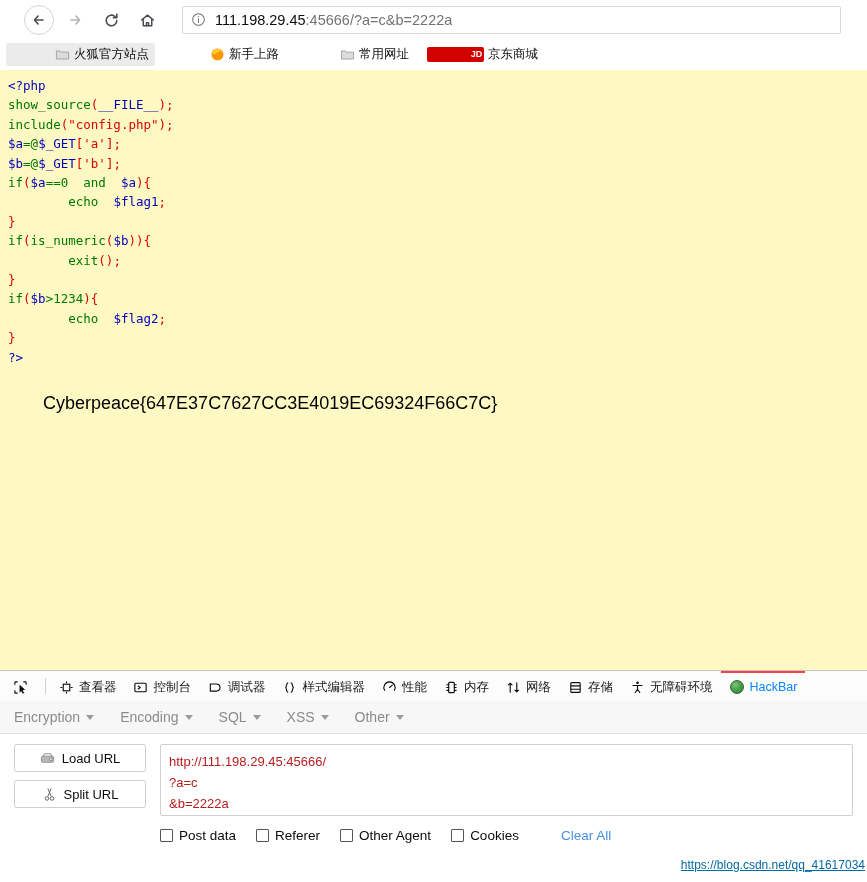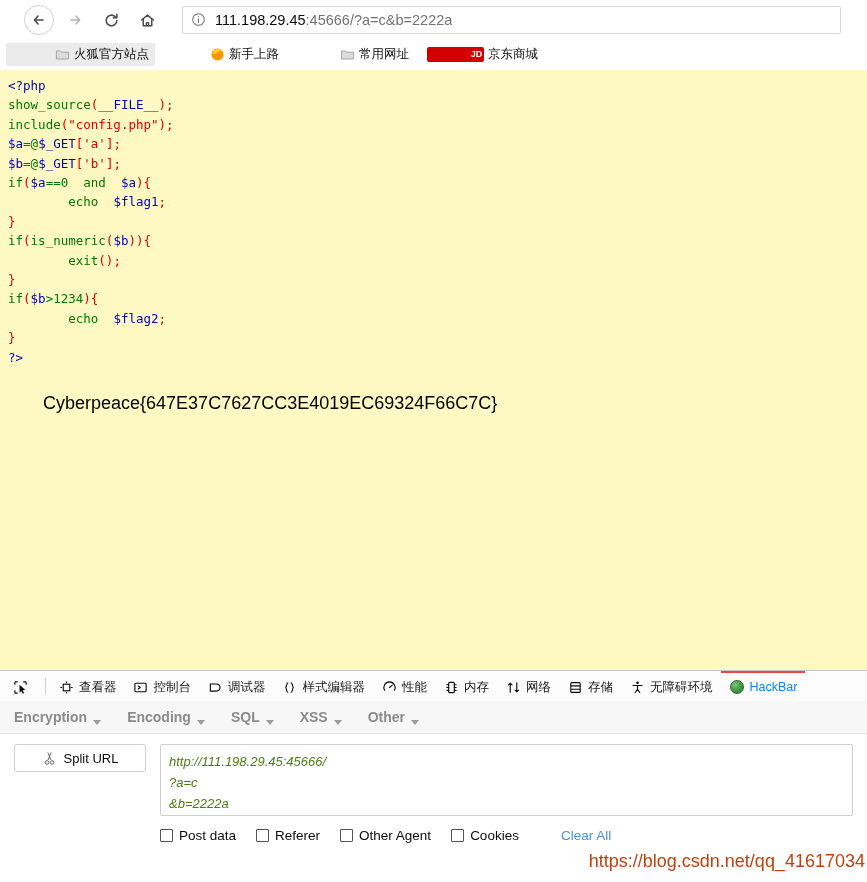--- a/index.html
+++ b/index.html
@@ -208,23 +208,22 @@
     align-items: center;
     background: #f7f7f7;
     border-bottom: 1px solid #e3e3e3;
     padding-left: 14px;
   }
   .hb-menu {
     font-size: 14px;
     color: #8b8b8b;
     margin-right: 26px;
     display: flex;
-    align-items: flex-end;
+    align-items: center;
     white-space: nowrap;
-    font-weight: bold;
   }
   .hb-caret {
     margin-left: 6px;
     width: 0; height: 0;
     border-left: 4px solid transparent;
     border-right: 4px solid transparent;
     border-top: 5px solid #9b9b9b;
   }
 
   #hackbar-body {
@@ -272,25 +271,24 @@
   }
   #hb-url-area {
     height: 72px;
     border: 1px solid #cfcfcf;
     border-radius: 2px;
     background: #fff;
     padding: 6px 8px;
     box-sizing: border-box;
     font-size: 13px;
     line-height: 21px;
-    color: #4d7c0f;
+    color: #b91c1c;
     white-space: pre;
     overflow: hidden;
     font-family: "Liberation Sans", sans-serif;
-    font-style: italic;
   }
   #hb-options {
     display: flex;
     align-items: center;
     margin-top: 12px;
   }
   .hb-check {
     display: flex;
     align-items: center;
     margin-right: 20px;
@@ -311,24 +309,25 @@
     font-size: 13.5px;
     color: #4a90e2;
     margin-left: 22px;
     white-space: nowrap;
   }
 
   #watermark {
     position: absolute;
     right: 2px;
     bottom: 10px;
-    font-size: 18px;
-    color: #c2410c;
+    font-size: 12px;
+    color: #0369a1;
     white-space: nowrap;
     pointer-events: none;
+    text-decoration: underline;
   }
 </style>
 </head>
 <body>
 
 <div id="browser-chrome">
 
   <div id="nav-bar">
     <div class="nav-btn circled">
       <svg width="16" height="16" viewBox="0 0 16 16" fill="none" stroke="currentColor" stroke-width="1.6" stroke-linecap="round" stroke-linejoin="round">
@@ -554,20 +553,30 @@
         <span>Other</span>
         <span class="hb-caret"></span>
       </div>
     </div>
 
     <div id="hackbar-body">
 
       <div id="hb-buttons">
         <div class="hb-btn">
           <span class="hb-ico">
+            <svg width="15" height="15" viewBox="0 0 16 16">
+                <rect x="1.5" y="5.5" width="13" height="6.5" rx="1.4" fill="#b9b9b9" stroke="#7d7d7d" stroke-width="0.8"></rect>
+                <path d="M4 5.5V4a1 1 0 0 1 1-1h6a1 1 0 0 1 1 1v1.5" fill="none" stroke="#7d7d7d" stroke-width="0.9"></path>
+                <circle cx="11.6" cy="8.8" r="1.5" fill="#efefef" stroke="#6e6e6e" stroke-width="0.7"></circle>
+              </svg>
+          </span>
+          <span>Load URL</span>
+        </div>
+        <div class="hb-btn">
+          <span class="hb-ico">
             <svg width="15" height="15" viewBox="0 0 16 16" fill="none" stroke="#5a5a5a" stroke-width="1">
                 <path d="M6.2 1.5L9.6 9.6M9.8 1.5L6.4 9.6"></path>
                 <circle cx="5.3" cy="12.2" r="1.9"></circle>
                 <circle cx="10.7" cy="12.2" r="1.9"></circle>
               </svg>
           </span>
           <span>Split URL</span>
         </div>
       </div>
 

